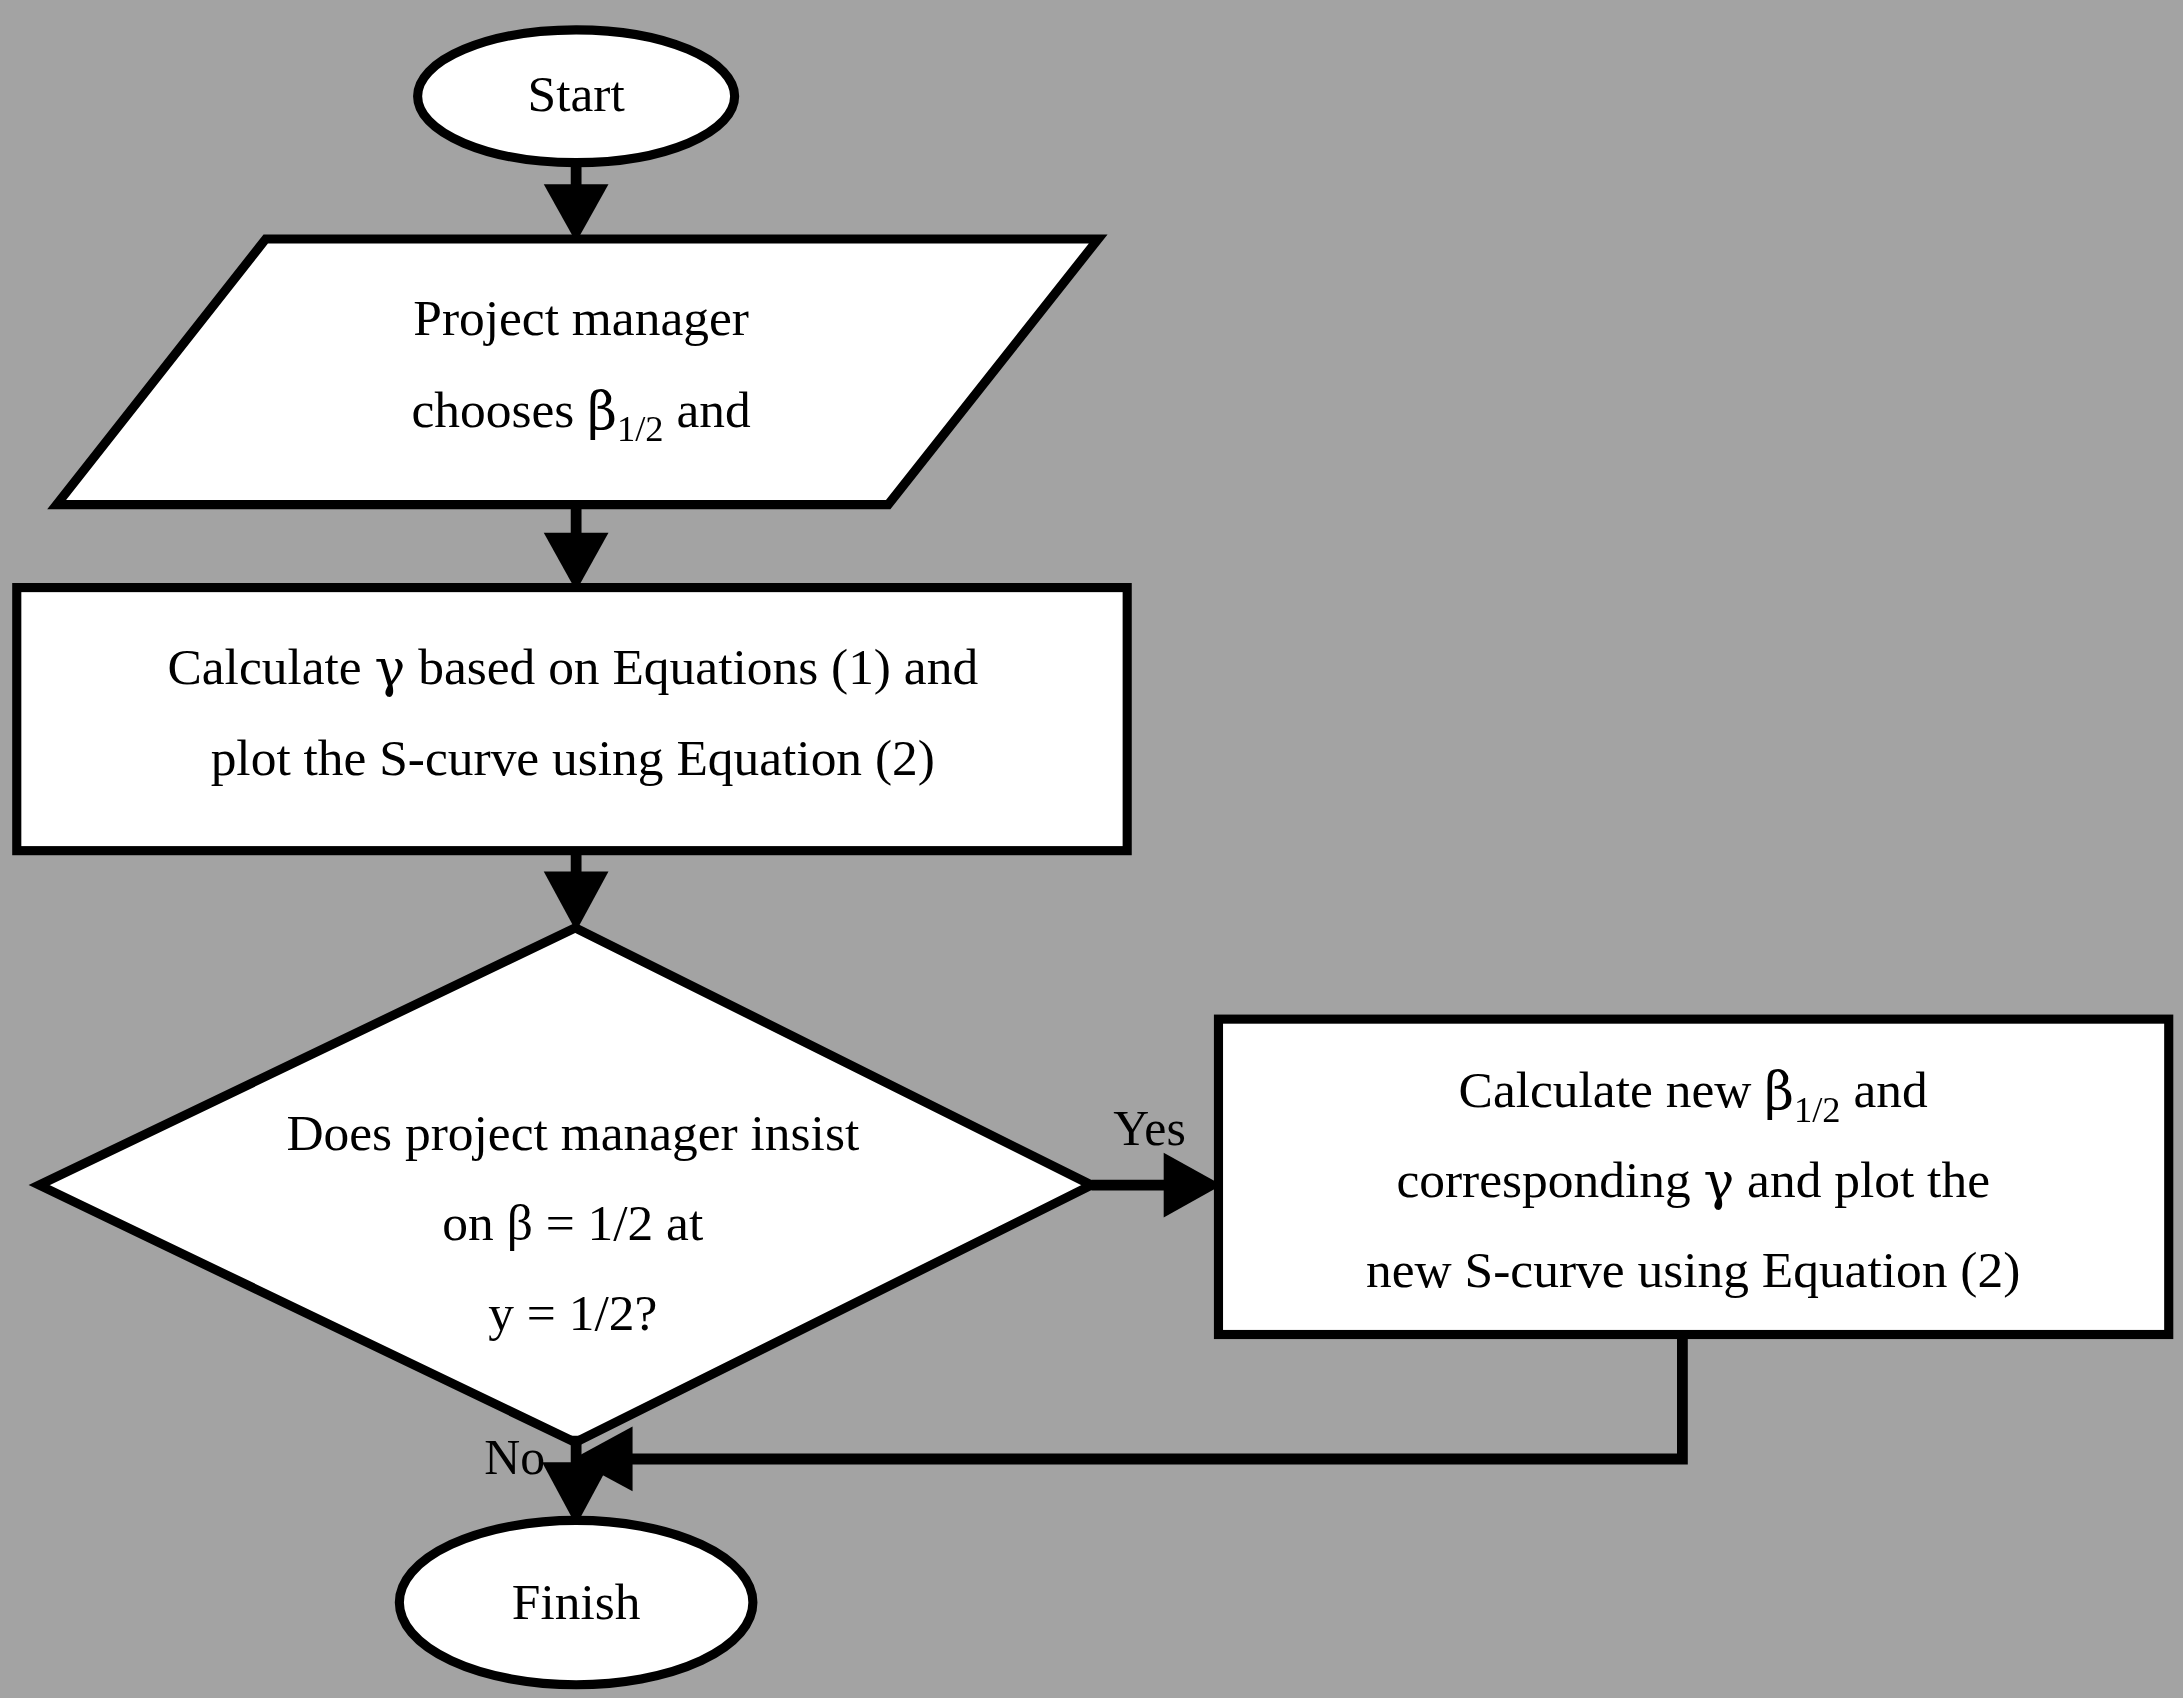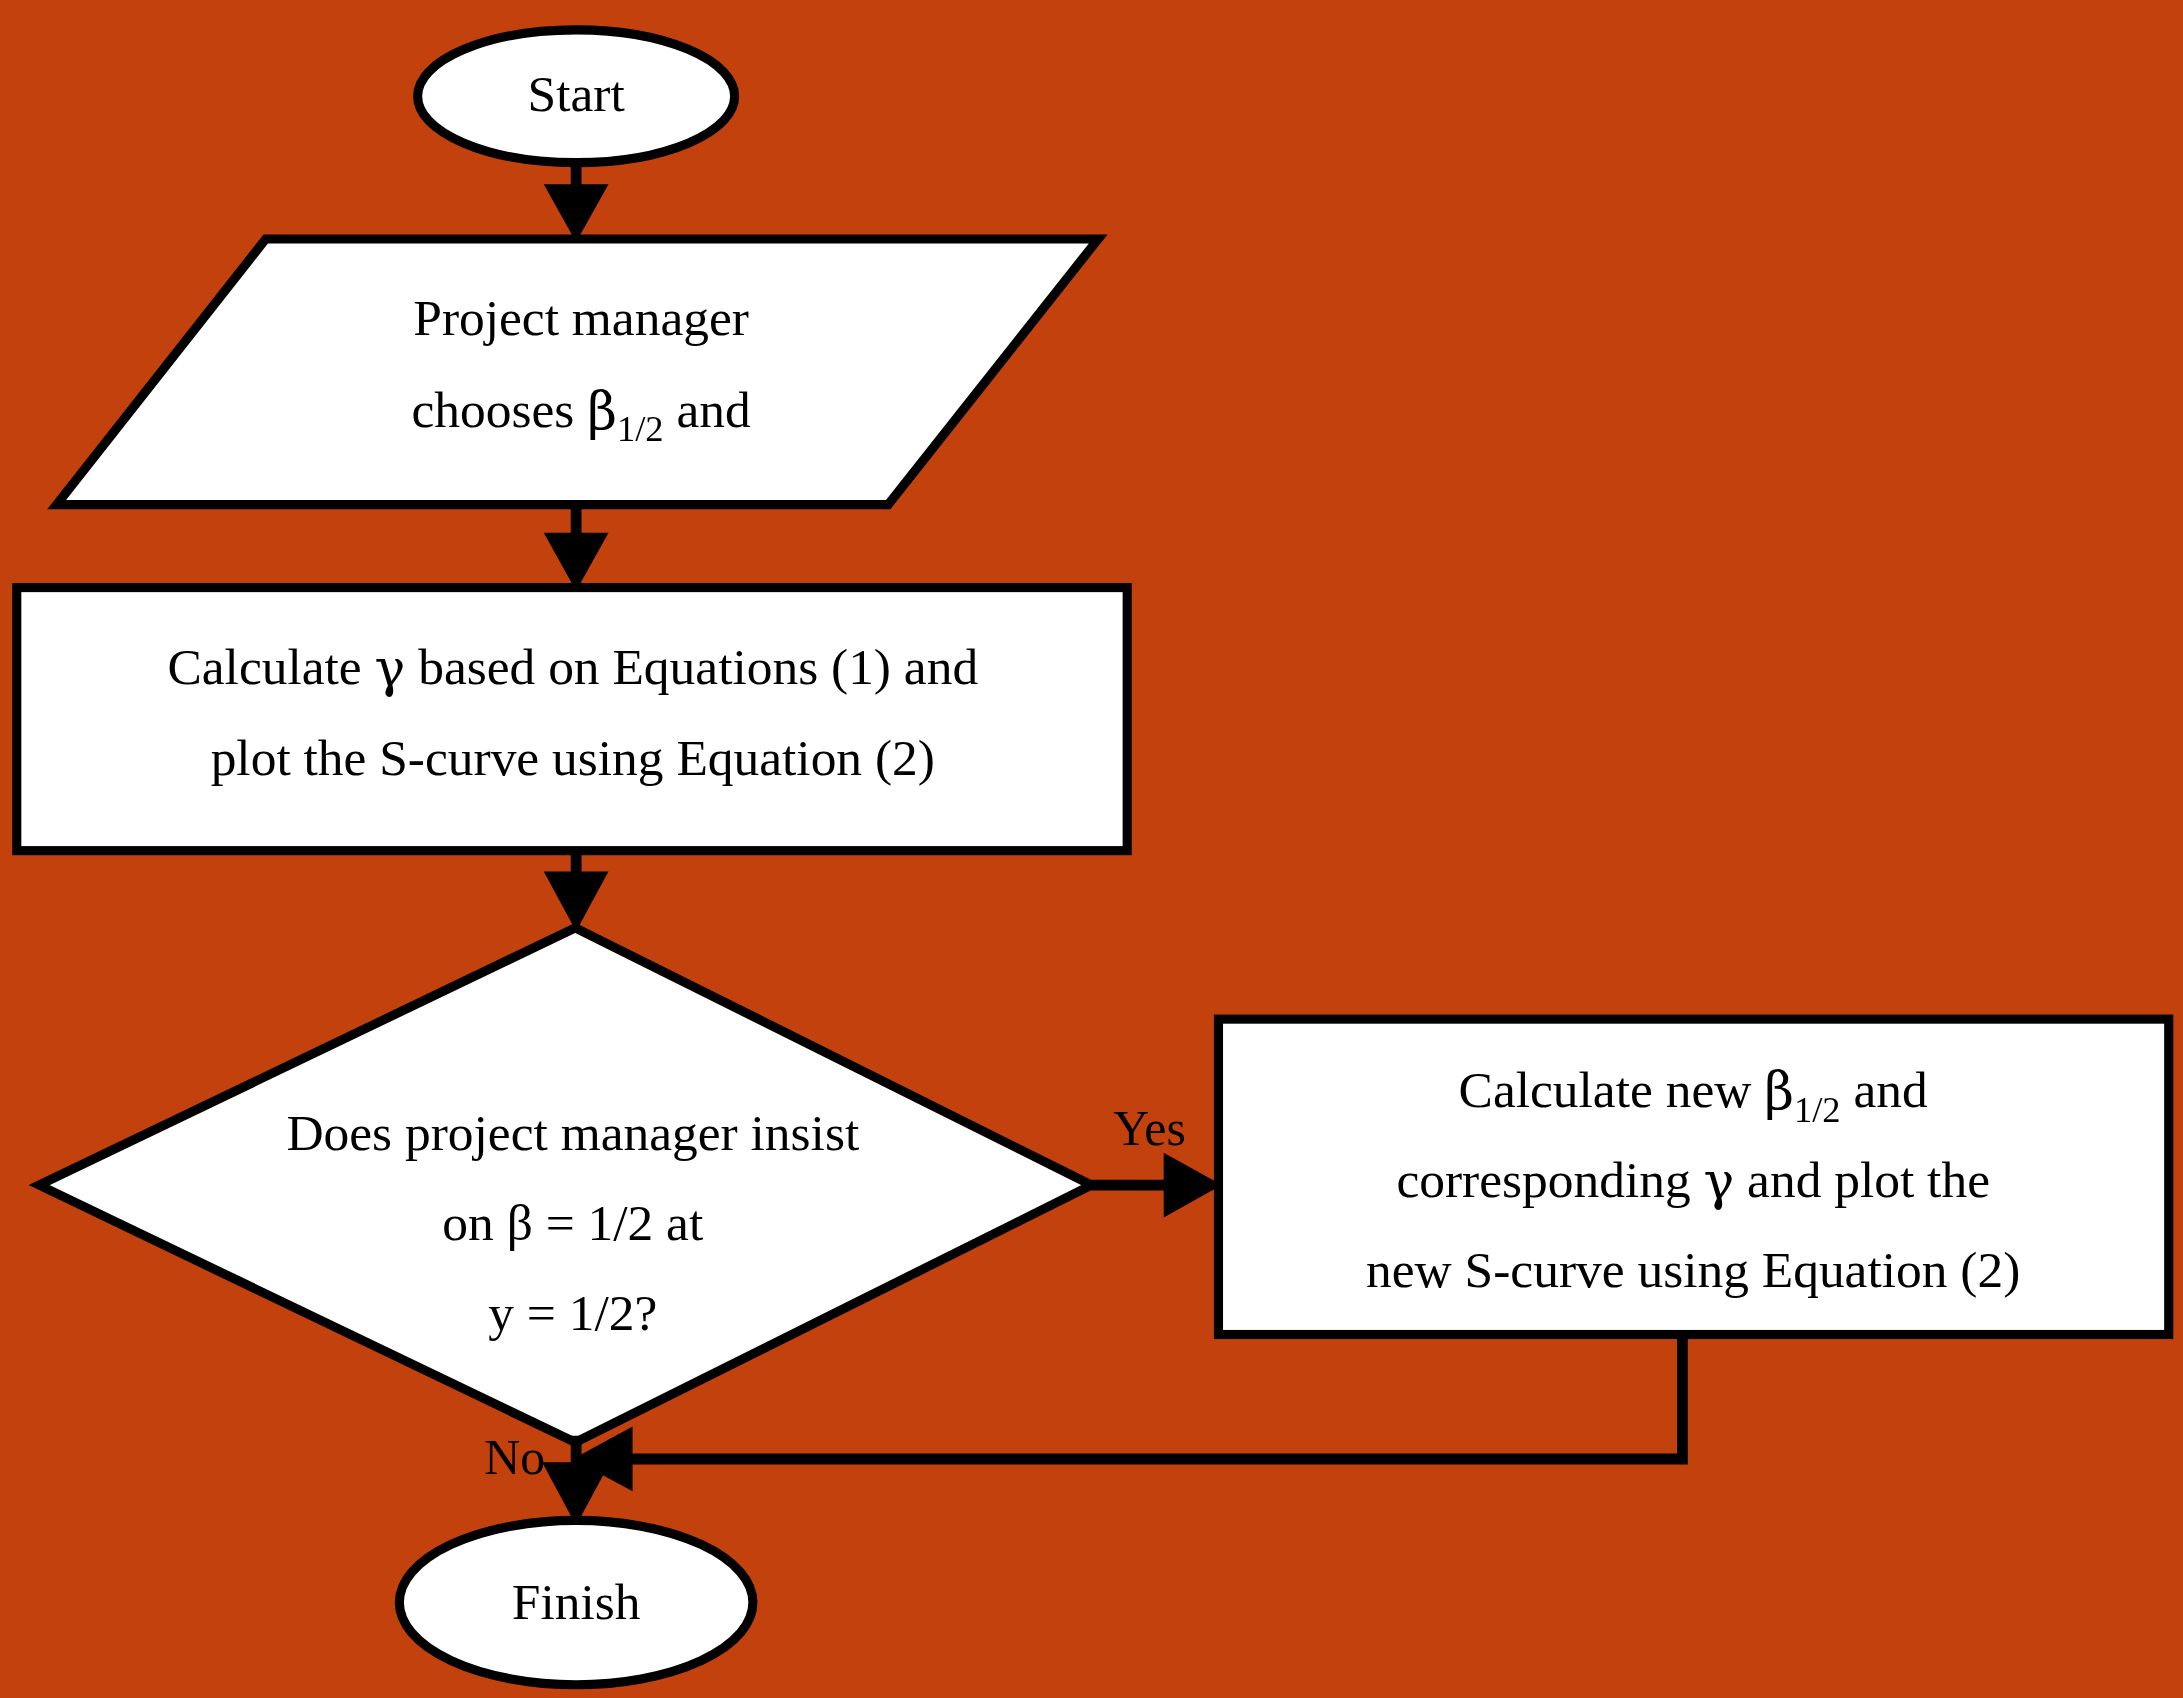--- a/index.html
+++ b/index.html
@@ -11,21 +11,21 @@
   body {
     width: 2183px;
     height: 1698px;
     font-family: "Liberation Serif", "DejaVu Serif", serif;
     overflow: hidden;
   }
   #flowchart-root {
     position: relative;
     width: 2183px;
     height: 1698px;
-    background: #c2410c;
+    background: #a3a3a3;
   }
   svg.flow-canvas {
     display: block;
     width: 2183px;
     height: 1698px;
   }
   .node-shape {
     fill: #ffffff;
     stroke: #000000;
     stroke-width: 9;

